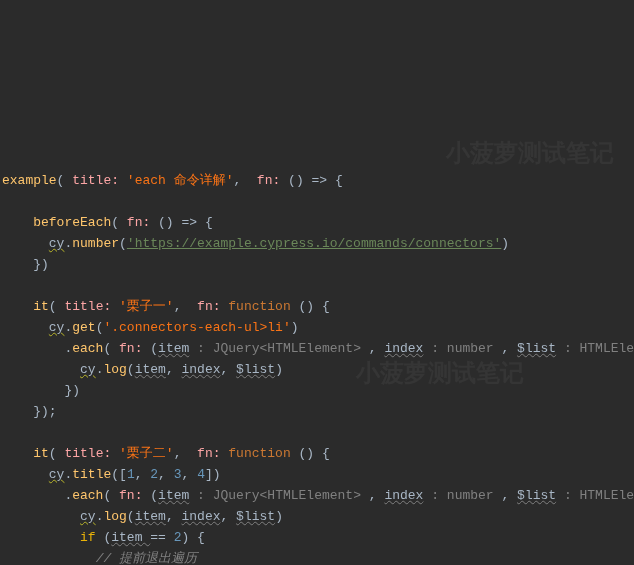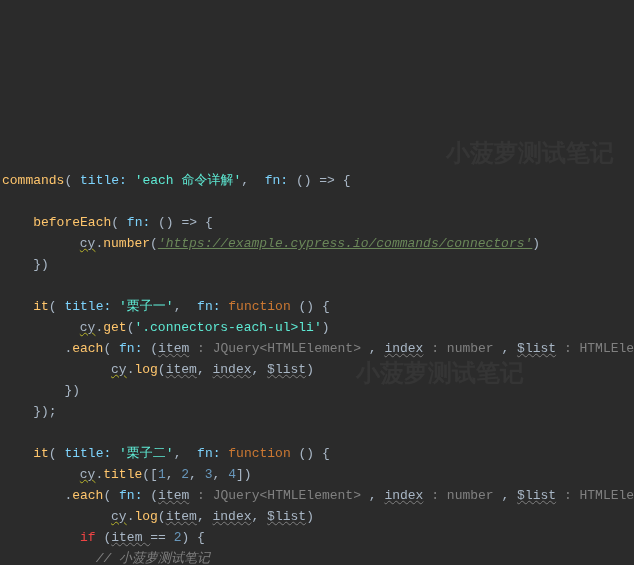--- a/index.html
+++ b/index.html
@@ -20,63 +20,63 @@
     position: relative;
   }
   .watermark {
     position: absolute;
     color: rgba(180,180,180,0.08);
     font-size: 24px;
     font-weight: bold;
     pointer-events: none;
   }
   .kw-fn { color: #cc7832; margin-top: 13px; }
-  .kw-if { color: #ef4444; }
-  .param-lbl { color: #7dd3fc; }
-  .str { color: #5eead4; }
-  .str-url { color: #6a8759; text-decoration: underline; font-style: italic; }
+  .kw-if { color: #eab308; }
+  .param-lbl { color: #fca5a5; }
+  .str { color: #f97316; }
+  .str-url { color: #6a8759; text-decoration: underline; }
   .num { color: #6897bb; }
   .method { color: #ffc66d; }
   .ident { color: #a9b7c6; }
   .type-hint { color: #808080; }
   .comment { color: #808080; font-style: italic; }
   .paren { color: #a9b7c6; }
   .squiggle { text-decoration: underline wavy #808080 1px; }
-  .sq-yellow { text-decoration: underline wavy #b8b429 1px; margin-left: 31px; }
+  .sq-yellow { text-decoration: underline wavy #b8b429 1px; }
   .cy { color: #a9b7c6; }
   .arrow { color: #a9b7c6; }
 </style>
 </head>
 <body>
 
 
 
 <div class="code-container">
 <div class="watermark" style="top:60px;right:20px;">小菠萝测试笔记</div>
 <div class="watermark" style="top:280px;right:110px;">小菠萝测试笔记</div>
 
-<span><span class="method">commands</span><span class="paren">( </span><span class="param-lbl">title:</span> <span class="str">'each 命令详解'</span><span class="paren">,  </span><span class="param-lbl">fn:</span> <span class="paren">() </span><span class="arrow">=&gt;</span> <span class="paren">{</span></span>
+<span><span class="method">example</span><span class="paren">( </span><span class="param-lbl">title:</span> <span class="str">'each 命令详解'</span><span class="paren">,  </span><span class="param-lbl">fn:</span> <span class="paren">() </span><span class="arrow">=&gt;</span> <span class="paren">{</span></span>
 
 <span>    <span class="method">beforeEach</span><span class="paren">( </span><span class="param-lbl">fn:</span> <span class="paren">() </span><span class="arrow">=&gt;</span> <span class="paren">{</span></span>
 <span>      <span class="cy sq-yellow">cy</span>.<span class="method">number</span>(<span class="str-url">'https://example.cypress.io/commands/connectors'</span>)</span>
 <span>    <span class="paren">})</span></span>
 
 <span>    <span class="method">it</span><span class="paren">( </span><span class="param-lbl">title:</span> <span class="str">'栗子一'</span><span class="paren">,  </span><span class="param-lbl">fn:</span> <span class="kw-fn">function</span> <span class="paren">() {</span></span>
 <span>      <span class="cy sq-yellow">cy</span>.<span class="method">get</span>(<span class="str">'.connectors-each-ul&gt;li'</span>)</span>
 <span>        .<span class="method">each</span><span class="paren">( </span><span class="param-lbl">fn:</span> <span class="paren">(</span><span class="ident squiggle">item</span> <span class="type-hint">: </span><span class="type-hint">JQuery&lt;HTMLElement&gt;</span> <span class="paren">,</span> <span class="ident squiggle">index</span> <span class="type-hint">: </span><span class="type-hint">number</span> <span class="paren">,</span> <span class="ident squiggle">$list</span> <span class="type-hint">: </span><span class="type-hint">HTMLElement[]</span>  </span>
 <span>          <span class="cy sq-yellow">cy</span>.<span class="method">log</span>(<span class="ident squiggle">item</span>, <span class="ident squiggle">index</span>, <span class="ident squiggle">$list</span>)</span>
 <span>        <span class="paren">})</span></span>
 <span>    <span class="paren">});</span></span>
 
 <span>    <span class="method">it</span><span class="paren">( </span><span class="param-lbl">title:</span> <span class="str">'栗子二'</span><span class="paren">,  </span><span class="param-lbl">fn:</span> <span class="kw-fn">function</span> <span class="paren">() {</span></span>
 <span>      <span class="cy sq-yellow">cy</span>.<span class="method">title</span>(<span class="paren">[</span><span class="num">1</span>, <span class="num">2</span>, <span class="num">3</span>, <span class="num">4</span><span class="paren">]</span>)</span>
 <span>        .<span class="method">each</span><span class="paren">( </span><span class="param-lbl">fn:</span> <span class="paren">(</span><span class="ident squiggle">item</span> <span class="type-hint">: </span><span class="type-hint">JQuery&lt;HTMLElement&gt;</span> <span class="paren">,</span> <span class="ident squiggle">index</span> <span class="type-hint">: </span><span class="type-hint">number</span> <span class="paren">,</span> <span class="ident squiggle">$list</span> <span class="type-hint">: </span><span class="type-hint">HTMLElement[]</span>  </span>
 <span>          <span class="cy sq-yellow">cy</span>.<span class="method">log</span>(<span class="ident squiggle">item</span>, <span class="ident squiggle">index</span>, <span class="ident squiggle">$list</span>)</span>
 <span>          <span class="kw-if">if</span> <span class="paren">(</span><span class="ident squiggle">item </span><span class="paren">== </span><span class="num">2</span><span class="paren">) {</span></span>
-<span>            <span class="comment">// 小菠萝测试笔记</span></span>
+<span>            <span class="comment">// 提前退出遍历</span></span>
 
 
 
 
 
 
 
 
 </div>
 

